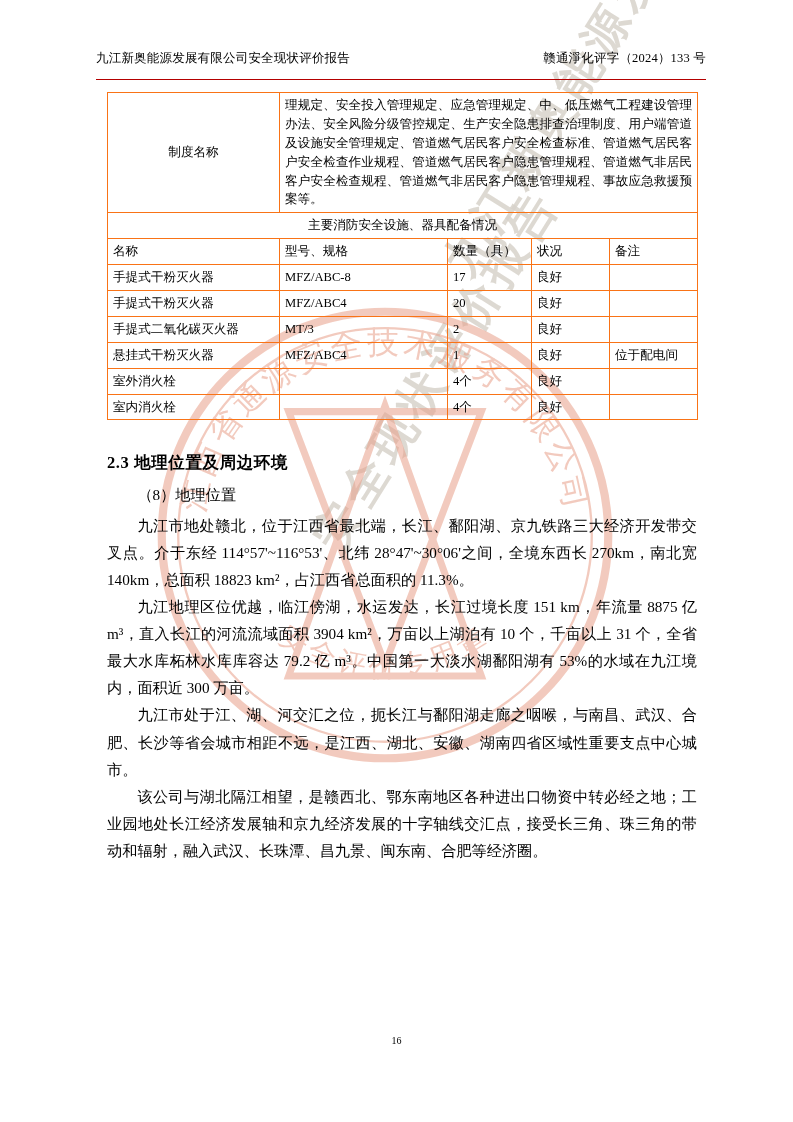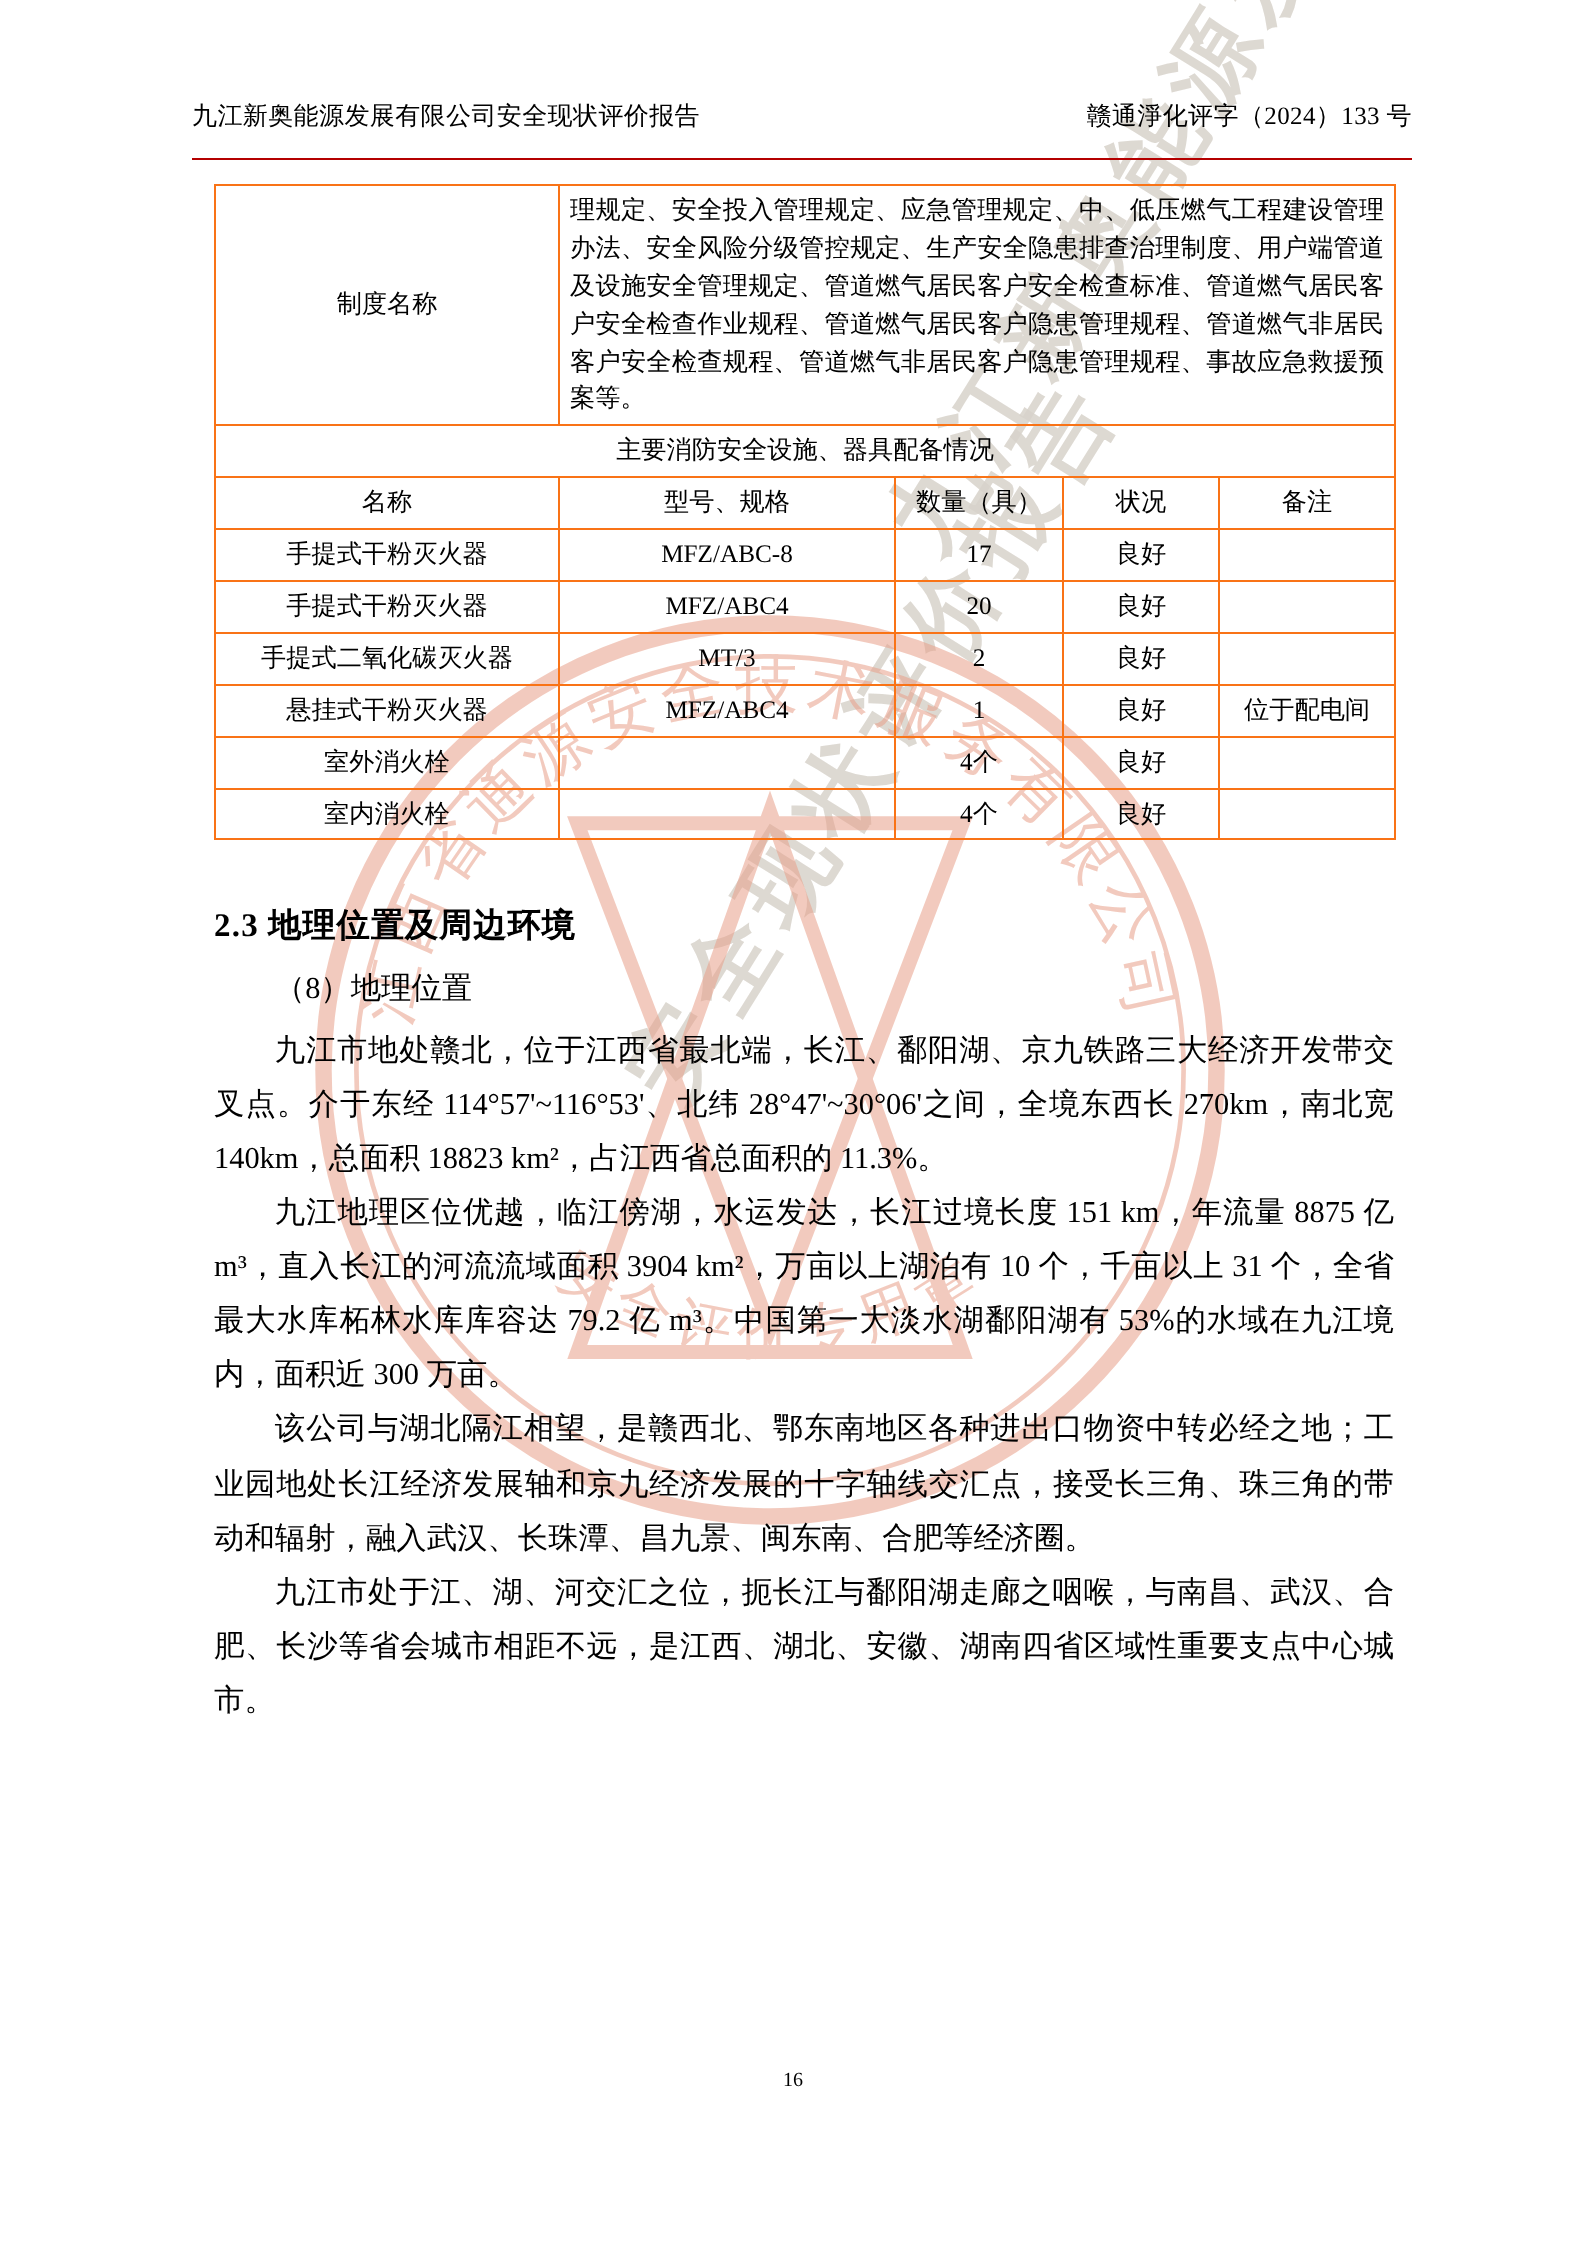--- a/index.html
+++ b/index.html
@@ -58,21 +58,21 @@
     table-layout: fixed;
     font-size: 12.6px;
     font-family: "Liberation Serif", serif;
   }
   table.doc td {
     border: 1px solid #f97316;
     padding: 3px 5px;
     vertical-align: middle;
     line-height: 1.5;
   }
-  td.center { text-align: center; }
+  td.center { }
   .cell-name {
     text-align: center;
     width: 96px;
   }
   .policy-text {
     text-align: justify;
     line-height: 1.55;
     padding: 4px 6px 4px 6px;
   }
   .sec-title-row td {
@@ -258,19 +258,19 @@
         </tr>
       </tbody>
     </table>
   </div>
 
   <div class="content">
     <h2 class="sec">2.3 地理位置及周边环境</h2>
     <p class="sub">（8）地理位置</p>
     <p class="body">九江市地处赣北，位于江西省最北端，长江、鄱阳湖、京九铁路三大经济开发带交叉点。介于东经 114°57'~116°53'、北纬 28°47'~30°06'之间，全境东西长 270km，南北宽 140km，总面积 18823 km²，占江西省总面积的 11.3%。</p>
     <p class="body">九江地理区位优越，临江傍湖，水运发达，长江过境长度 151 km，年流量 8875 亿 m³，直入长江的河流流域面积 3904 km²，万亩以上湖泊有 10 个，千亩以上 31 个，全省最大水库柘林水库库容达 79.2 亿 m³。中国第一大淡水湖鄱阳湖有 53%的水域在九江境内，面积近 300 万亩。</p>
+    <p class="body">九江市处于江、湖、河交汇之位，扼长江与鄱阳湖走廊之咽喉，与南昌、武汉、合肥、长沙等省会城市相距不远，是江西、湖北、安徽、湖南四省区域性重要支点中心城市。</p>
     <p class="body">该公司与湖北隔江相望，是赣西北、鄂东南地区各种进出口物资中转必经之地；工业园地处长江经济发展轴和京九经济发展的十字轴线交汇点，接受长三角、珠三角的带动和辐射，融入武汉、长珠潭、昌九景、闽东南、合肥等经济圈。</p>
-    <p class="body">九江市处于江、湖、河交汇之位，扼长江与鄱阳湖走廊之咽喉，与南昌、武汉、合肥、长沙等省会城市相距不远，是江西、湖北、安徽、湖南四省区域性重要支点中心城市。</p>
   </div>
 
   <div class="pageno">16</div>
 
 </div>
 
 </body></html>

